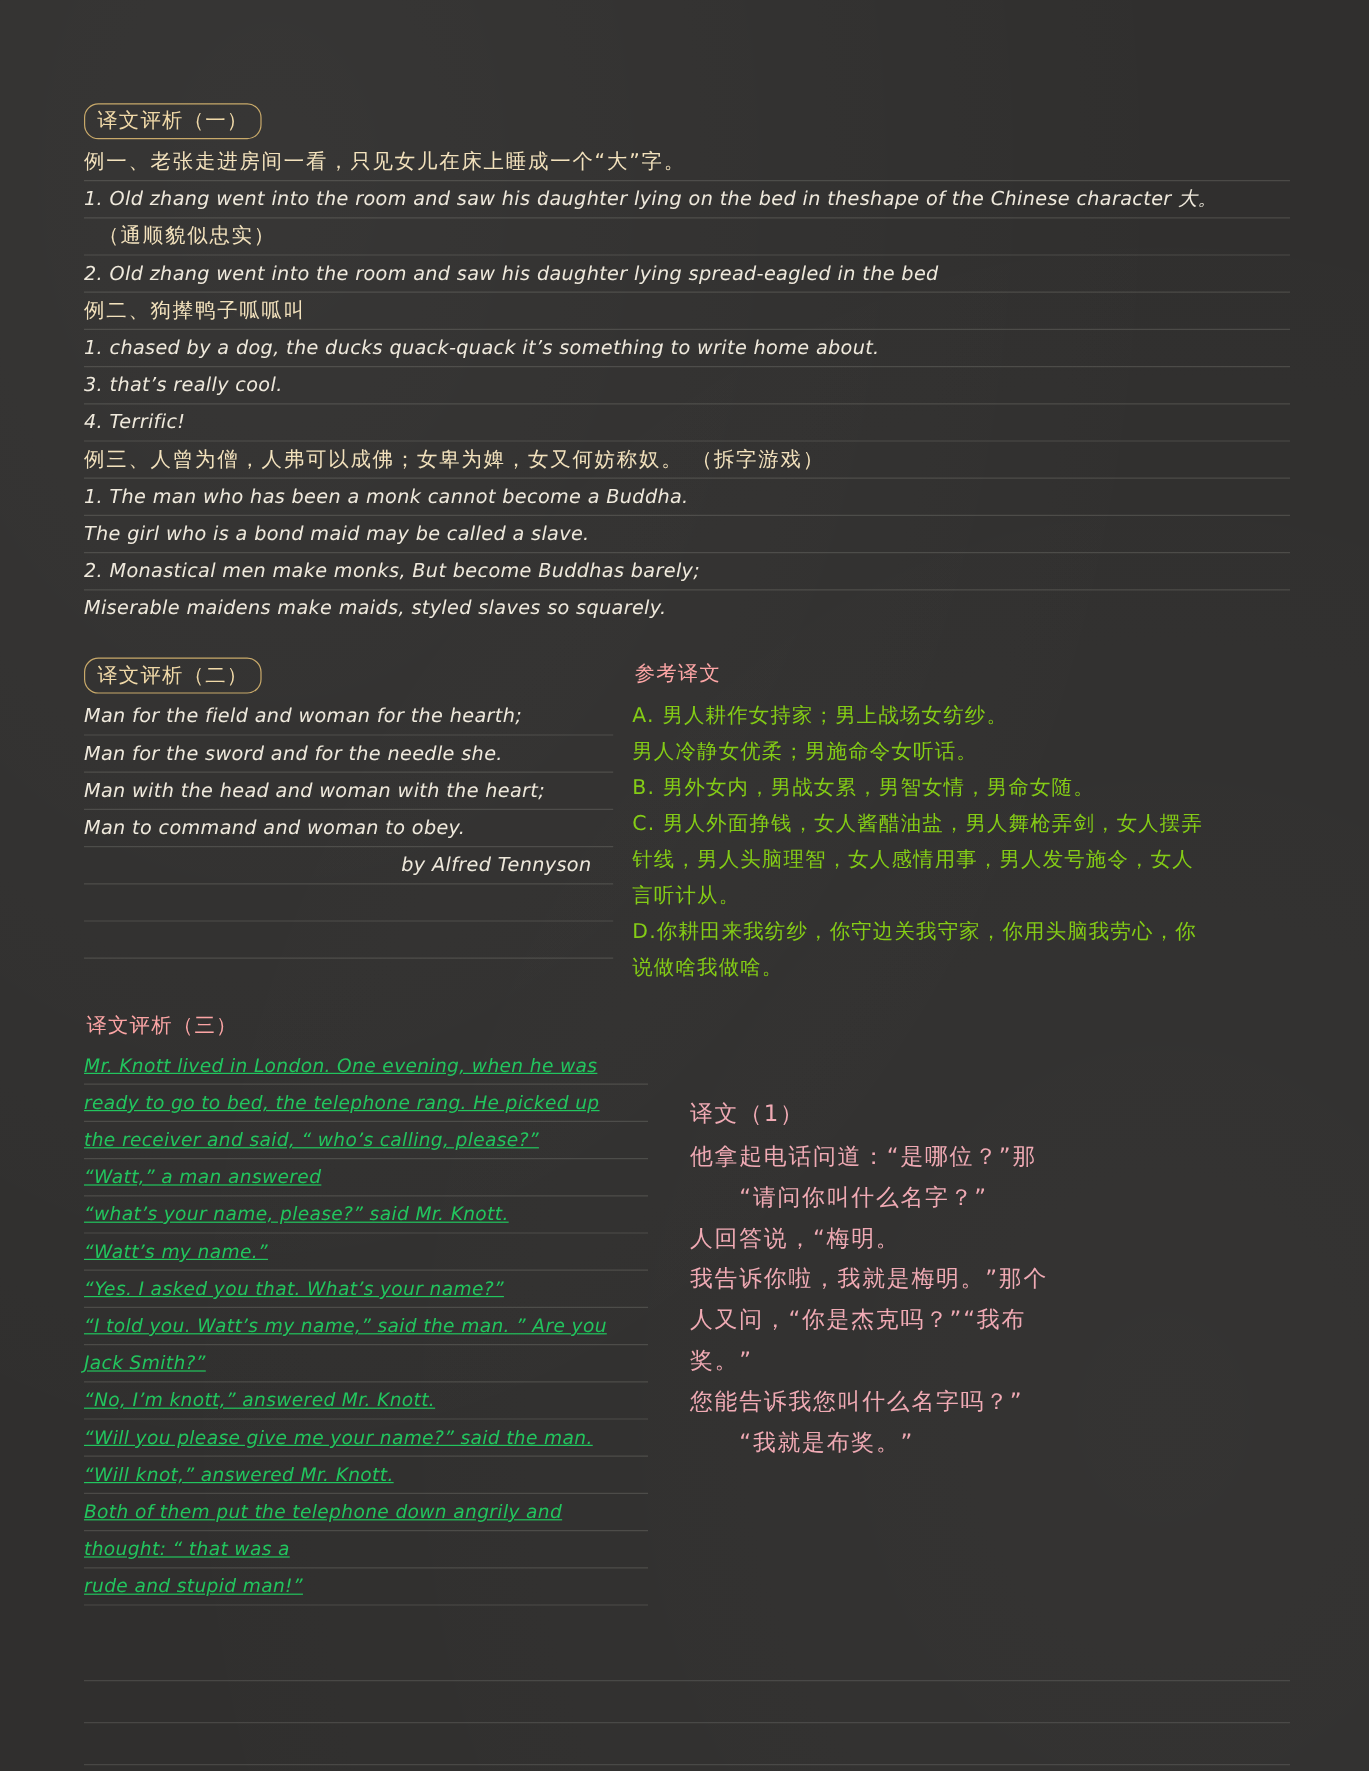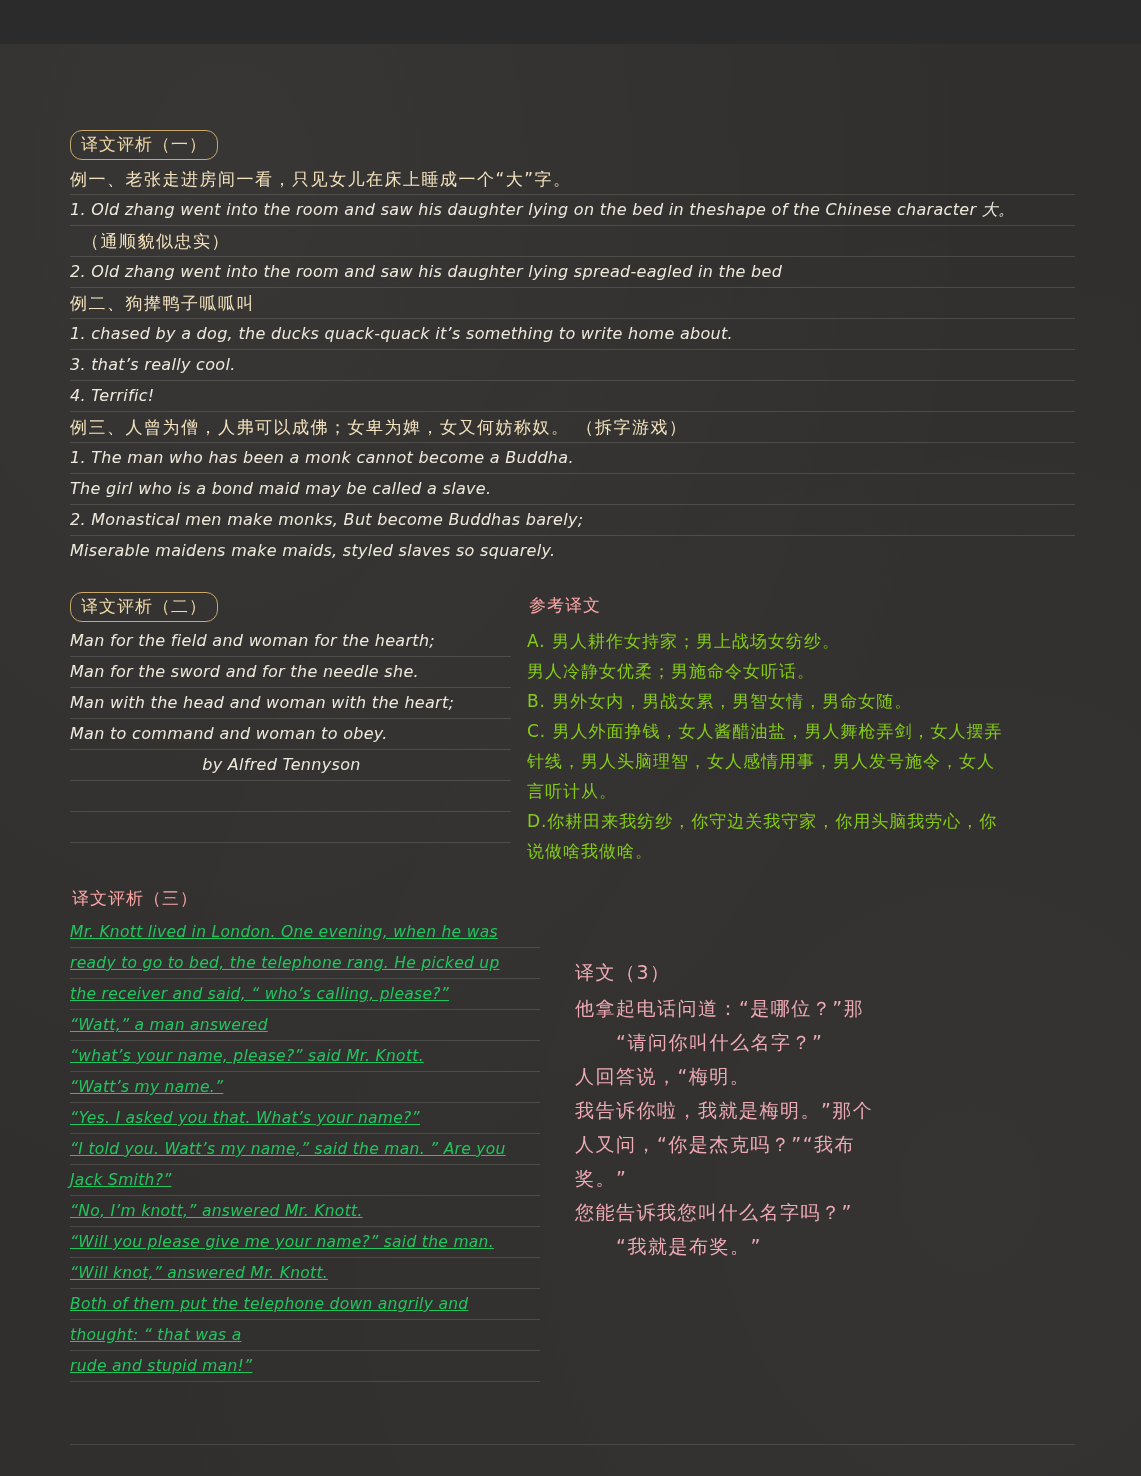--- a/index.html
+++ b/index.html
@@ -11,21 +11,20 @@
     width: 1141px;
     height: 1476px;
     position: relative;
     font-family: "DejaVu Sans", sans-serif;
     overflow: hidden;
   }
   .page {
     position: absolute;
     inset: 0;
     background: #302f2e;
-    margin-top: 44px;
   }
   
   .page::before {
     content: "";
     position: absolute;
     inset: 0;
     background:
       radial-gradient(ellipse at 20% 10%, rgba(255,255,255,0.035), transparent 60%),
       radial-gradient(ellipse at 85% 80%, rgba(255,255,255,0.025), transparent 65%);
     pointer-events: none;
@@ -85,21 +84,21 @@
 
   
   .two-col {
     display: flex;
     gap: 16px;
   }
   .col-left { width: 448px; }
   .col-right { width: 557px; }
   .col-right .line { color: #84cc16; letter-spacing: 1px; }
   .byline {
-    text-align: center;
+    text-align: right;
     padding-right: 18px;
     font-style: italic;
     color: #efe9dc;
   }
 
   
   .sec3 { position: relative; }
   .sec3-left { width: 470px; }
   .sec3-left .line { font-style: italic; color: #22c55e; font-size: 15.5px; line-height: 30px; text-decoration: underline; }
   .pink-block {
@@ -198,21 +197,21 @@
         <div class="line en">Jack Smith?”</div>
         <div class="line en">“No, I’m knott,” answered Mr. Knott.</div>
         <div class="line en">“Will you please give me your name?” said the man.</div>
         <div class="line en">“Will knot,” answered Mr. Knott.</div>
         <div class="line en">Both of them put the telephone down angrily and</div>
         <div class="line en">thought: “ that was a</div>
         <div class="line en">rude and stupid man!”</div>
       </div>
 
       <div class="pink-block">
-        <div class="pink-title">译文（3）</div>
+        <div class="pink-title">译文（1）</div>
         <div class="pink-line">他拿起电话问道：“是哪位？”那</div>
         <div class="pink-line pink-ind">  “请问你叫什么名字？”</div>
         <div class="pink-line">人回答说，“梅明。</div>
         <div class="pink-line">我告诉你啦，我就是梅明。”那个</div>
         <div class="pink-line">人又问，“你是杰克吗？”“我布</div>
         <div class="pink-line">奖。”</div>
         <div class="pink-line">您能告诉我您叫什么名字吗？”</div>
         <div class="pink-line pink-ind">  “我就是布奖。”</div>
       </div>
     </div>

